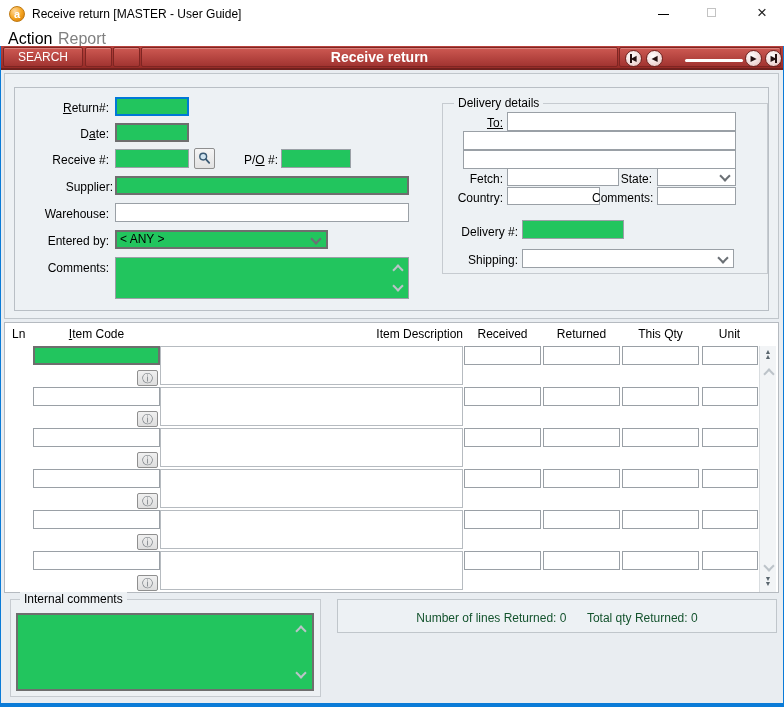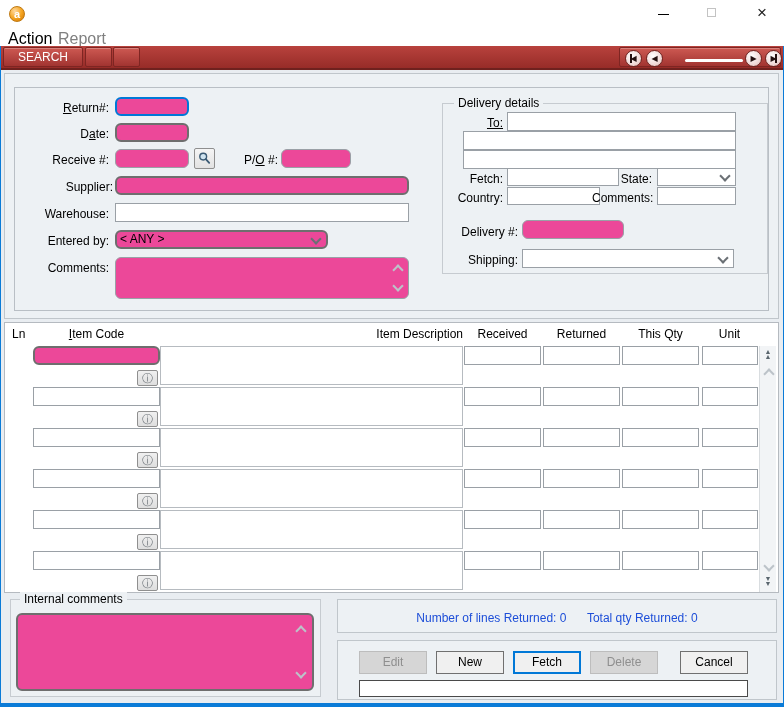--- a/index.html
+++ b/index.html
@@ -31,68 +31,70 @@
     border:1px solid #6f2320;color:#241010;font-size:8px;text-align:center;line-height:16px;box-sizing:border-box;}
   .navbar{position:absolute;top:3px;bottom:3px;width:2px;background:#241010;}
   #nav-line{position:absolute;left:65px;top:11px;width:58px;height:3px;background:#fff;border-radius:2px;}
   
   #content-bg{left:1px;top:70px;width:782px;height:633px;background:#e9edf1;}
   .panel{border:1px solid #c0c6cb;background:#edf1f4;}
   .fieldset{border:1px solid #c6cbd0;background:#edf1f4;}
   .legend{position:absolute;background:#edf1f4;padding:0 4px;font-size:12px;color:#000;white-space:nowrap;}
   .lbl{position:absolute;font-size:12px;color:#000;text-align:right;white-space:nowrap;}
   .inp{position:absolute;box-sizing:border-box;background:#fff;border:1px solid #9aa0a6;}
-  .yellow{background:#ec4899;border-radius:6px;}
+  .yellow{background:#22c55e;}
   .dark{border:2px solid #6e6e6e;}
   .focus{border:2px solid #0078d7;}
   .chev{position:absolute;width:6px;height:6px;border-right:2px solid #8b9197;border-bottom:2px solid #8b9197;}
   .chev.up{transform:rotate(-135deg);}
   .chev.down{transform:rotate(45deg);}
   .chev.light{border-color:#bcc3c9;}
   .dblarrow{position:absolute;width:12px;color:#5a666e;font-size:7px;line-height:5px;text-align:center;}
   
   .hdr{position:absolute;font-size:12px;color:#000;text-align:center;white-space:nowrap;}
   .info-btn{position:absolute;width:21px;height:16px;background:linear-gradient(#f0f0f0,#dedede);
     border:1px solid #8f8f8f;border-radius:2px;color:#6f757b;font-size:11px;line-height:14px;text-align:center;box-sizing:border-box;}
   
   .btn{position:absolute;width:68px;height:23px;background:#f0f0f0;border:1px solid #707070;
     font-size:12px;color:#000;text-align:center;line-height:21px;box-sizing:border-box;}
   .btn.disabled{background:#d6d6d6;border:1px solid #bdbdbd;color:#8f8f8f;}
   .btn.focused{border:2px solid #0078d7;line-height:19px;}
-  #status-text{position:absolute;left:0;right:0;top:11px;text-align:center;font-size:12px;color:#1d4ed8;}
+  #status-text{position:absolute;left:0;right:0;top:11px;text-align:center;font-size:12px;color:#14532d;}
   .sb-strip{background:#f2f4f6;border-left:1px solid #d9dde0;}
 </style>
 </head>
 <body>
 
 <div id="window">
 
   <div class="abs win-border" style="left:0;top:0;width:1px;height:707px;"></div>
   <div class="abs win-border" style="left:783px;top:0;width:1px;height:707px;"></div>
   <div class="abs win-border" style="left:0;top:703px;width:784px;height:4px;"></div>
   <div class="abs win-border" style="left:0;top:0;width:784px;height:1px;"></div>
 
   <div class="abs" id="titlebar">
     <div class="abs" id="app-icon">a</div>
+    <div class="abs" id="win-title">Receive return [MASTER - User Guide]</div>
     <div class="abs winbtn" style="left:648px;"></div>
     <div class="abs" id="min-glyph"></div>
     <div class="abs winbtn" style="left:695px;"></div>
     <div class="abs" id="max-glyph"></div>
     <div class="abs winbtn" style="left:744px;"></div>
     <div class="abs" id="close-glyph">×</div>
   </div>
 
   <div class="abs" id="menubar"></div>
   <div class="abs menu-item" style="left:8px;color:#000;">Action</div>
   <div class="abs menu-item" style="left:58px;color:#808080;">Report</div>
 
   <div class="abs" id="toolbar">
     <div class="tseg" id="search-btn">SEARCH</div>
     <div class="tseg" style="left:84px;width:27px;"></div>
     <div class="tseg" style="left:112px;width:27px;"></div>
+    <div class="tseg" id="toolbar-title">Receive return</div>
     <div class="tseg" style="left:618px;width:162px;">
       <div class="navbtn" style="left:5px;"><span class="navbar" style="left:4px;"></span><span>◀</span></div>
       <div class="navbtn" style="left:26px;"><span>◀</span></div>
       <div id="nav-line"></div>
       <div class="navbtn" style="left:125px;"><span>▶</span></div>
       <div class="navbtn" style="left:145px;"><span>▶</span><span class="navbar" style="right:4px;"></span></div>
     </div>
   </div>
 
   <div class="abs" id="content-bg"></div>
@@ -246,22 +248,14 @@
   <div class="abs panel" style="left:337px;top:599px;width:440px;height:34px;">
     <div id="status-text">
       <span>Number of lines Returned:</span>
       <span>0</span>
       <span style="display:inline-block;width:14px;"></span>
       <span>Total qty Returned:</span>
       <span>0</span>
     </div>
   </div>
 
-  <div class="abs panel" style="left:337px;top:640px;width:440px;height:60px;">
-    <div class="btn disabled" style="left:21px;top:10px;">Edit</div>
-    <div class="btn" style="left:98px;top:10px;">New</div>
-    <div class="btn focused" style="left:175px;top:10px;">Fetch</div>
-    <div class="btn disabled" style="left:252px;top:10px;">Delete</div>
-    <div class="btn" style="left:342px;top:10px;">Cancel</div>
-    <input class="inp" style="left: 21px; top: 39px; width: 389px; height: 17px; border: 1px solid rgb(74, 74, 74);">
-  </div>
 
 </div>
 
 </body></html>

